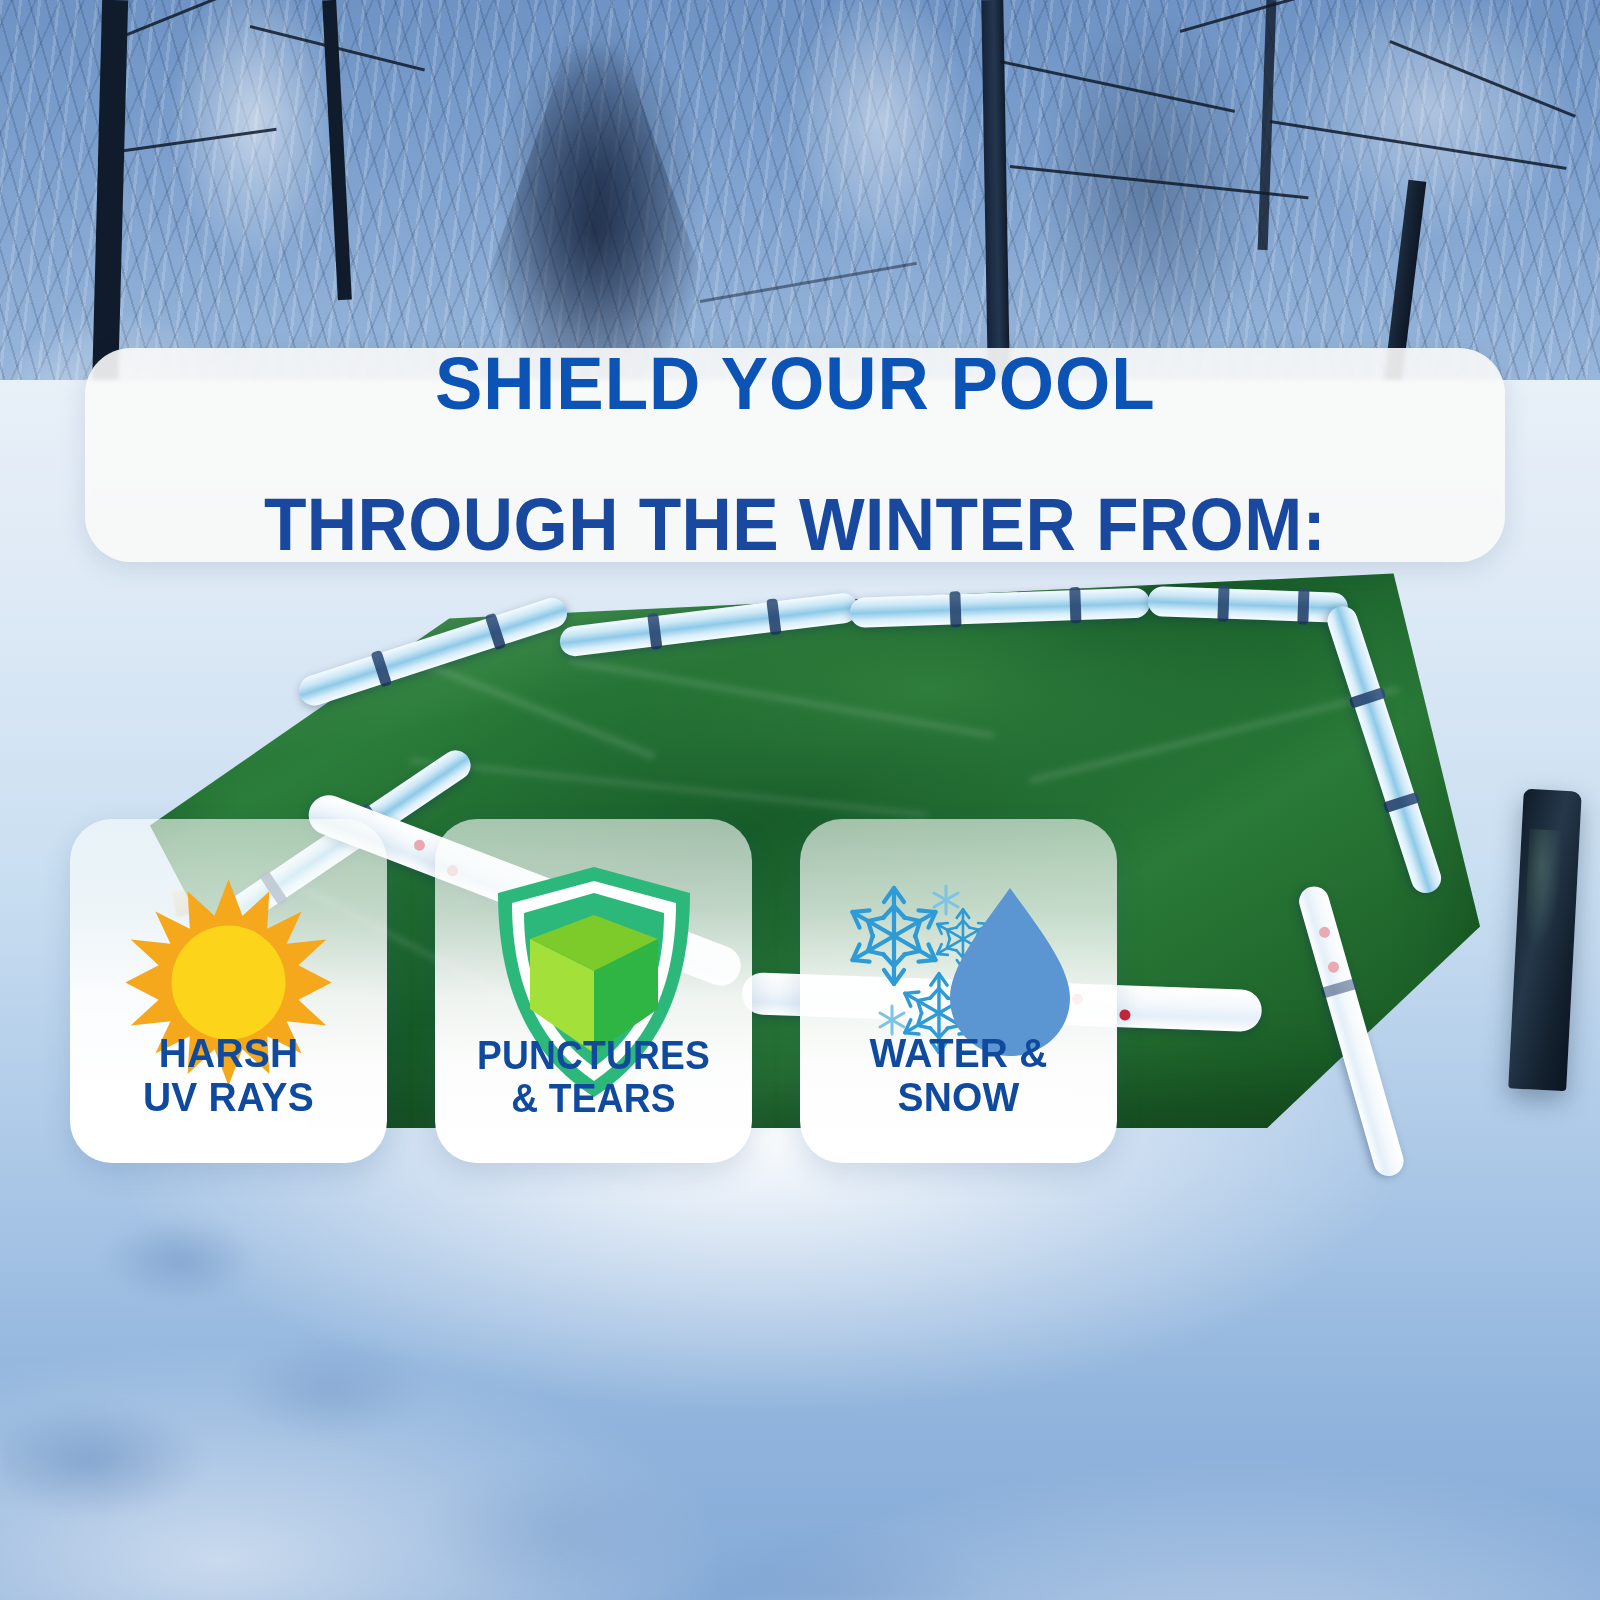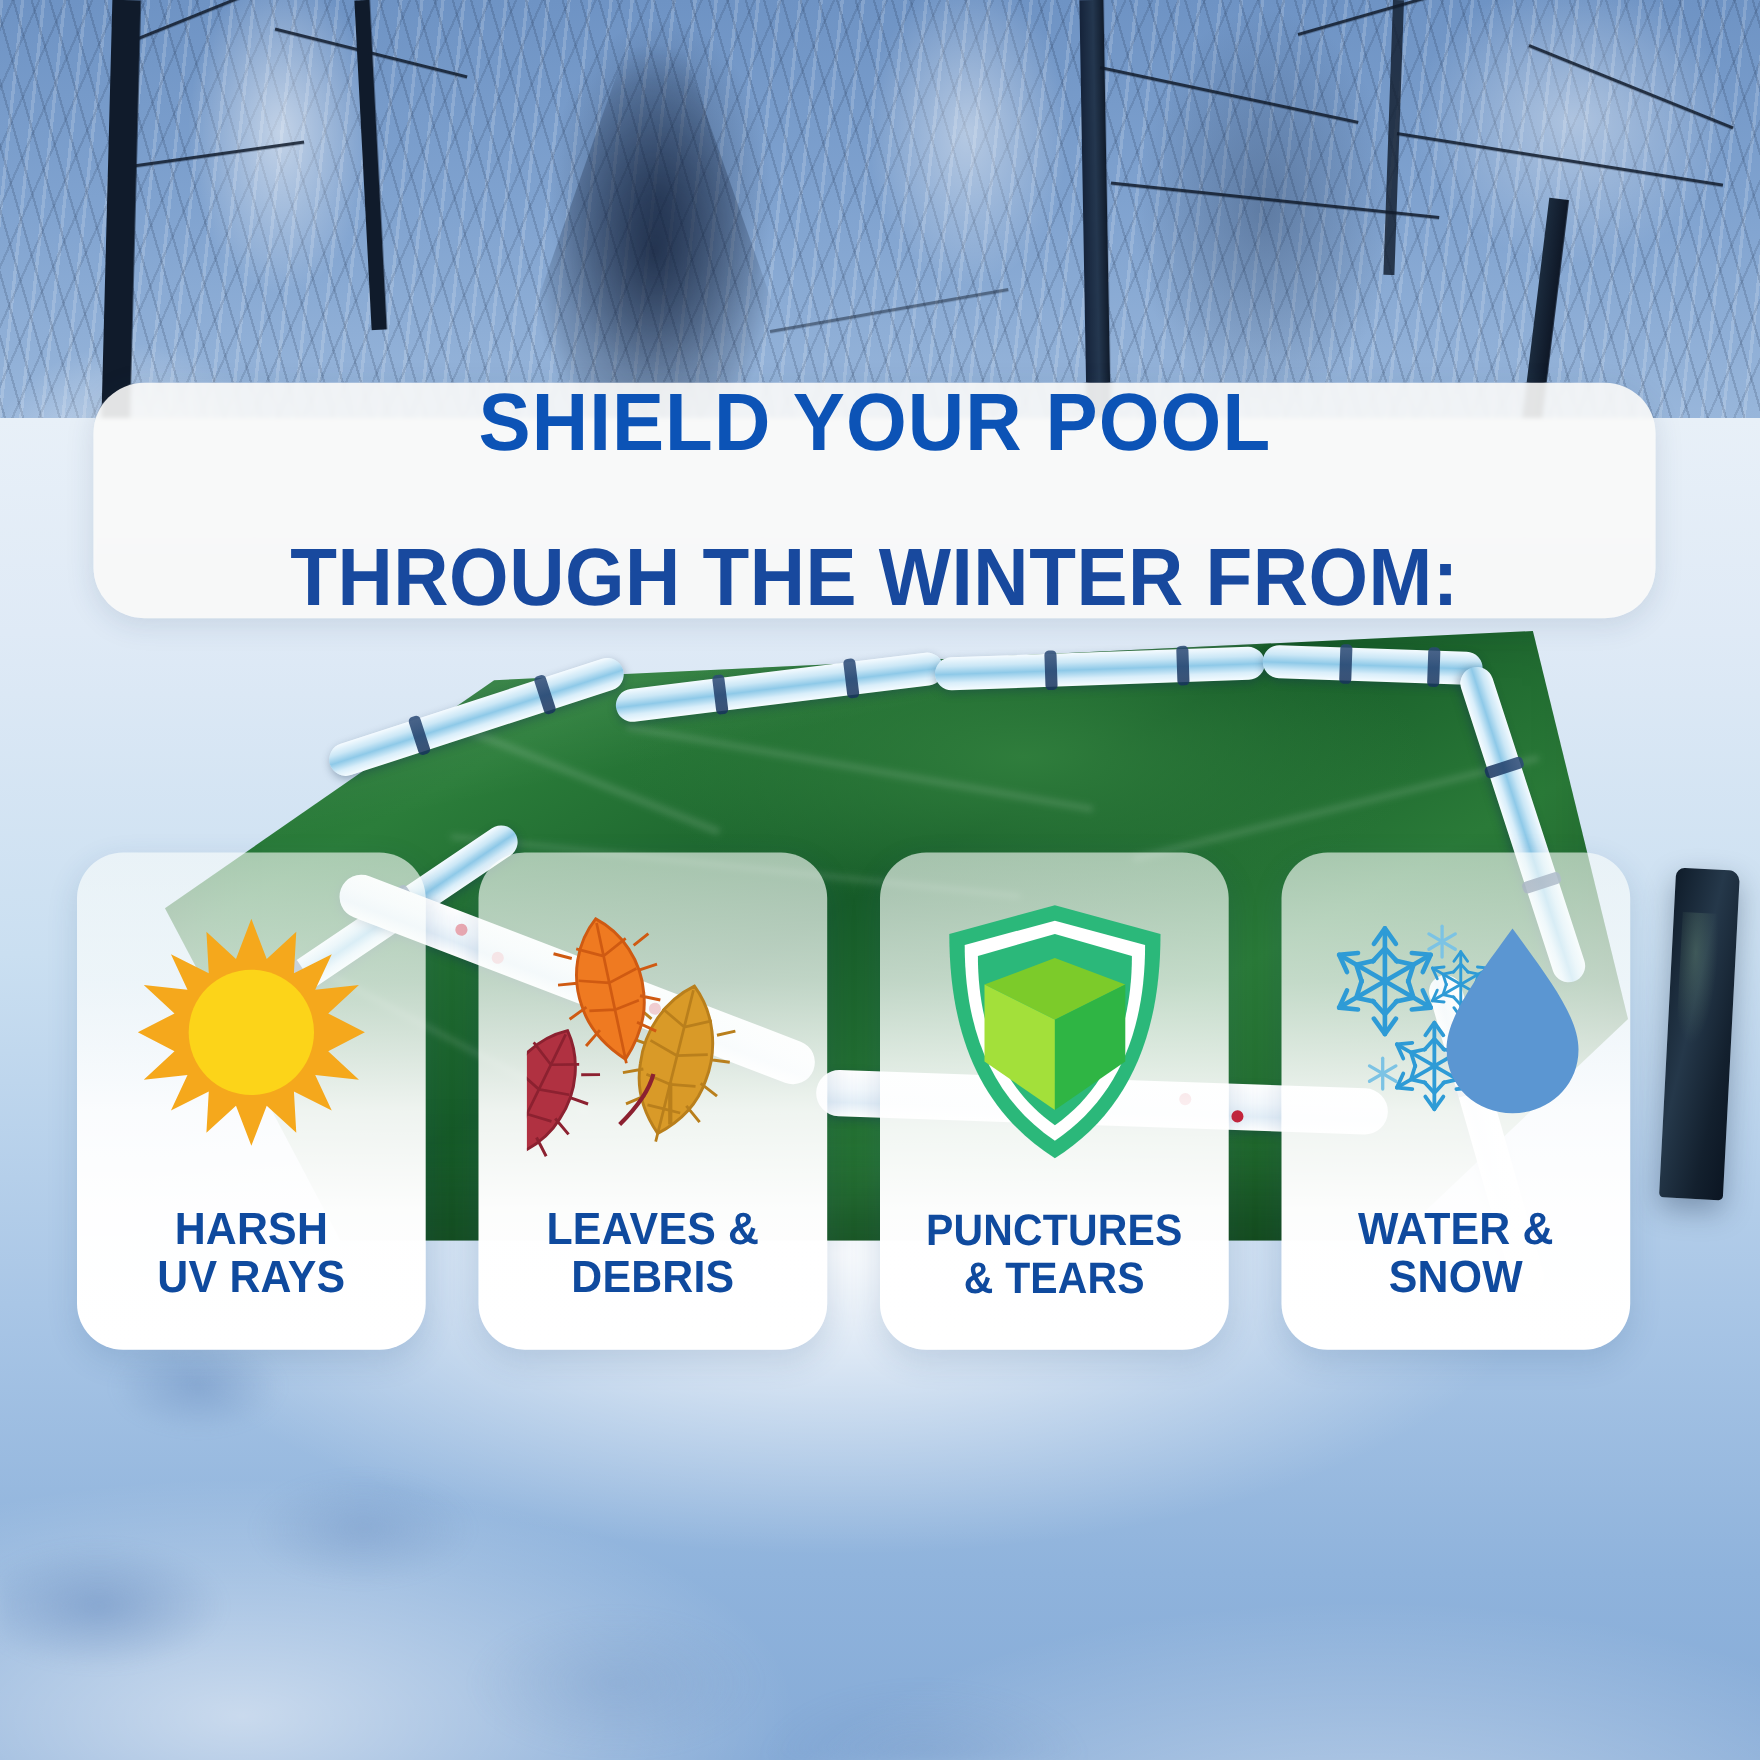--- a/index.html
+++ b/index.html
@@ -146,30 +146,31 @@
     color:#18499e; line-height:1.0; white-space:nowrap; margin-top:10px;
     transform:scaleX(.94);
   }
 
   
   .cards {
     position:absolute; left:70px; top:775px; width:1460px; height:460px;
     display:flex; gap:48px;
   }
   .card {
-    position:relative; width:317px; height:452px;
+    position:relative; width:317px; height:344px;
     border-radius:42px;
     background:linear-gradient(180deg,
       rgba(248,252,250,.62) 0%,
       rgba(250,253,252,.74) 26%,
       rgba(255,255,255,.93) 52%,
       rgba(255,255,255,.99) 72%,
       #ffffff 100%);
     box-shadow:0 10px 28px rgba(40,80,130,.16);
     overflow:hidden;
+    margin-top:44px;
   }
   .card .icon-area {
     position:absolute; left:0; top:38px; width:100%; height:250px;
     display:flex; align-items:center; justify-content:center;
   }
   .card .label {
     position:absolute; left:0; bottom:44px; width:100%;
     text-align:center; color:#0f4a9e;
     font-size:41px; font-weight:700; line-height:1.06; letter-spacing:.2px;
     transform:scaleX(.95);
@@ -281,54 +282,20 @@
         <path fill="#f5a81c" d="M50 2 L56.5 19 L69 7.5 L68 25 L84 17 L77 32 L95.5 30 L82.5 42 L98 50 L82.5 58 L95.5 70 L77 68 L84 83 L68 75 L69 92.5 L56.5 81 L50 98 L43.5 81 L31 92.5 L32 75 L16 83 L23 68 L4.5 70 L17.5 58 L2 50 L17.5 42 L4.5 30 L23 32 L16 17 L32 25 L31 7.5 L43.5 19 Z"></path>
         <circle cx="50" cy="50" r="26.5" fill="#fcd419"></circle>
       </svg>
     </div>
     <div class="label">
       <span>HARSH</span>
       <span class="l2">UV RAYS</span>
     </div>
   </div>
 
-  <div class="card leaves">
-    <div class="icon-area">
-      <svg width="230" height="230" viewBox="0 0 120 120">
-
-        <g transform="translate(62,34) rotate(14)">
-          <path fill="#d99a28" stroke="#b97f1c" stroke-width="1.4" d="M18 0 C30 10 36 26 34 42 C33 54 27 64 18 72 C9 64 3 54 2 42 C0 26 6 10 18 0 Z
-               M34 20 L42 16 M34 32 L43 31 M32 44 L41 48 M28 56 L36 62
-               M2 20 L-6 16 M2 32 L-7 31 M4 44 L-5 48 M8 56 L0 62"></path>
-          <path stroke="#b97f1c" stroke-width="1.3" fill="none" d="M18 2 L18 76 M18 20 L30 14 M18 20 L6 14 M18 34 L32 30 M18 34 L4 30 M18 48 L30 46 M18 48 L6 46 M18 60 L26 60 M18 60 L10 60"></path>
-        </g>
-
-        <g transform="translate(16,10) rotate(-12)">
-          <path fill="#ef7a21" stroke="#cf5a12" stroke-width="1.4" d="M17 0 C28 9 34 24 32 39 C31 50 25 60 17 68 C9 60 3 50 2 39 C0 24 6 9 17 0 Z
-               M32 16 L40 12 M32 28 L41 27 M30 40 L39 44 M26 52 L34 58
-               M2 16 L-6 12 M2 28 L-7 27 M4 40 L-5 44 M8 52 L0 58"></path>
-          <path stroke="#cf5a12" stroke-width="1.3" fill="none" d="M17 2 L17 70 M17 18 L29 12 M17 18 L5 12 M17 31 L31 27 M17 31 L3 27 M17 44 L29 42 M17 44 L5 42"></path>
-        </g>
-
-        <g transform="translate(4,52) rotate(26)">
-          <path fill="#b03141" stroke="#8c2130" stroke-width="1.4" d="M17 0 C28 9 34 24 32 39 C31 50 25 60 17 68 C9 60 3 50 2 39 C0 24 6 9 17 0 Z
-               M32 16 L40 12 M32 28 L41 27 M30 40 L39 44 M26 52 L34 58
-               M2 16 L-6 12 M2 28 L-7 27 M4 40 L-5 44 M8 52 L0 58"></path>
-          <path stroke="#8c2130" stroke-width="1.3" fill="none" d="M17 2 L17 70 M17 18 L29 12 M17 18 L5 12 M17 31 L31 27 M17 31 L3 27 M17 44 L29 42 M17 44 L5 42"></path>
-        </g>
-
-        <path stroke="#8c2130" stroke-width="2" fill="none" d="M44 104 C52 96 58 88 60 80"></path>
-        <path stroke="#b97f1c" stroke-width="2" fill="none" d="M68 104 C68 96 68 90 68 84"></path>
-      </svg>
-    </div>
-    <div class="label">
-      <span>LEAVES &amp;</span>
-      <span class="l2">DEBRIS</span>
-    </div>
-  </div>
 
   <div class="card puncture">
     <div class="icon-area">
       <svg width="212" height="238" viewBox="0 0 106 119">
         <path fill="#2bb87a" d="M53 2 L101 15 C101 62 86 96 53 117 C20 96 5 62 5 15 Z"></path>
         <path fill="#ffffff" d="M53 9 L94 20 C94 60 81 90 53 109 C25 90 12 60 12 20 Z"></path>
         <path fill="#2bb87a" d="M53 15 L88 25 C88 58 77 85 53 102 C29 85 18 58 18 25 Z"></path>
 
         <path fill="#7ccb2a" d="M53 26 L85 38 L53 54 L21 38 Z"></path>
         <path fill="#a3e03a" d="M21 38 L53 54 L53 95 L21 73 Z"></path>

